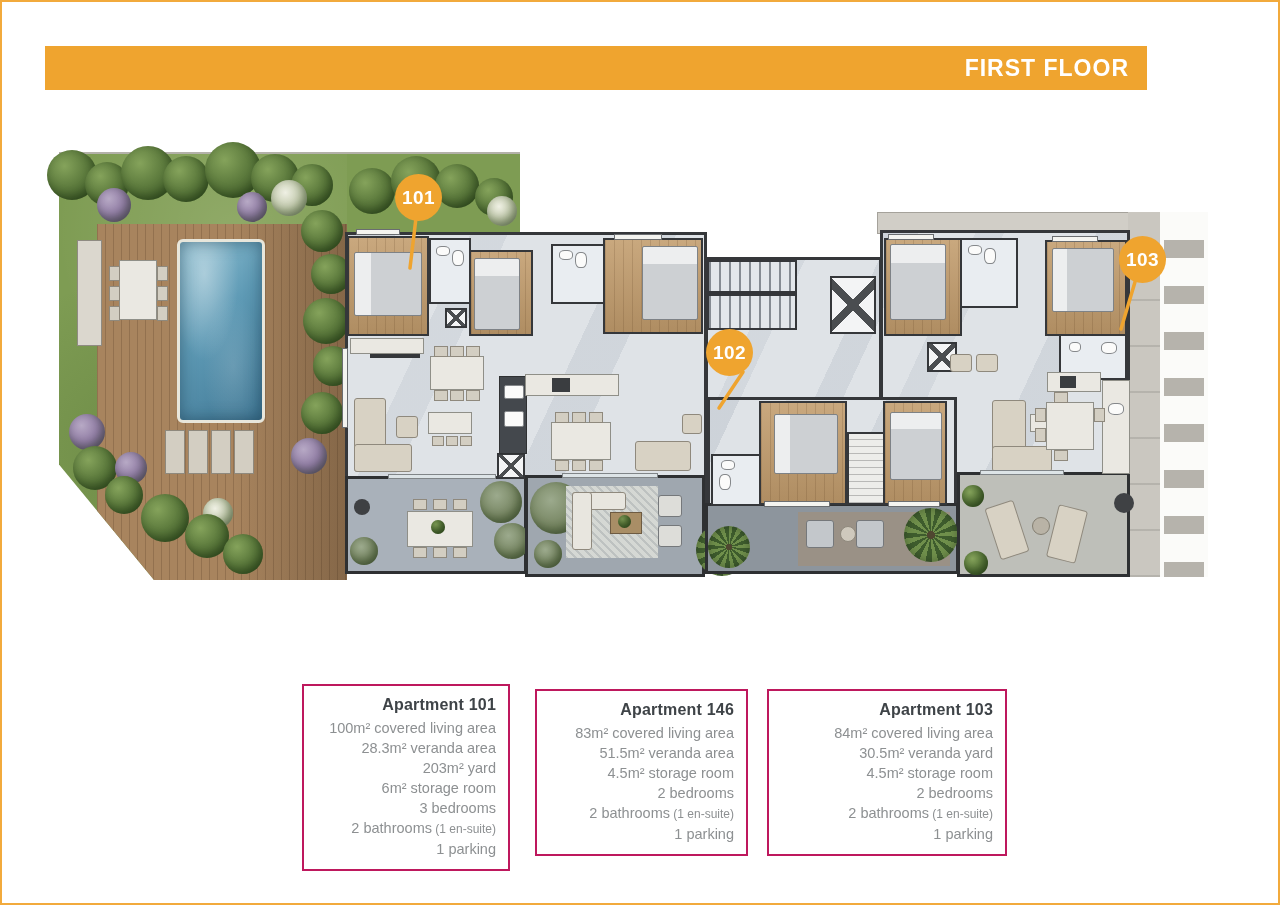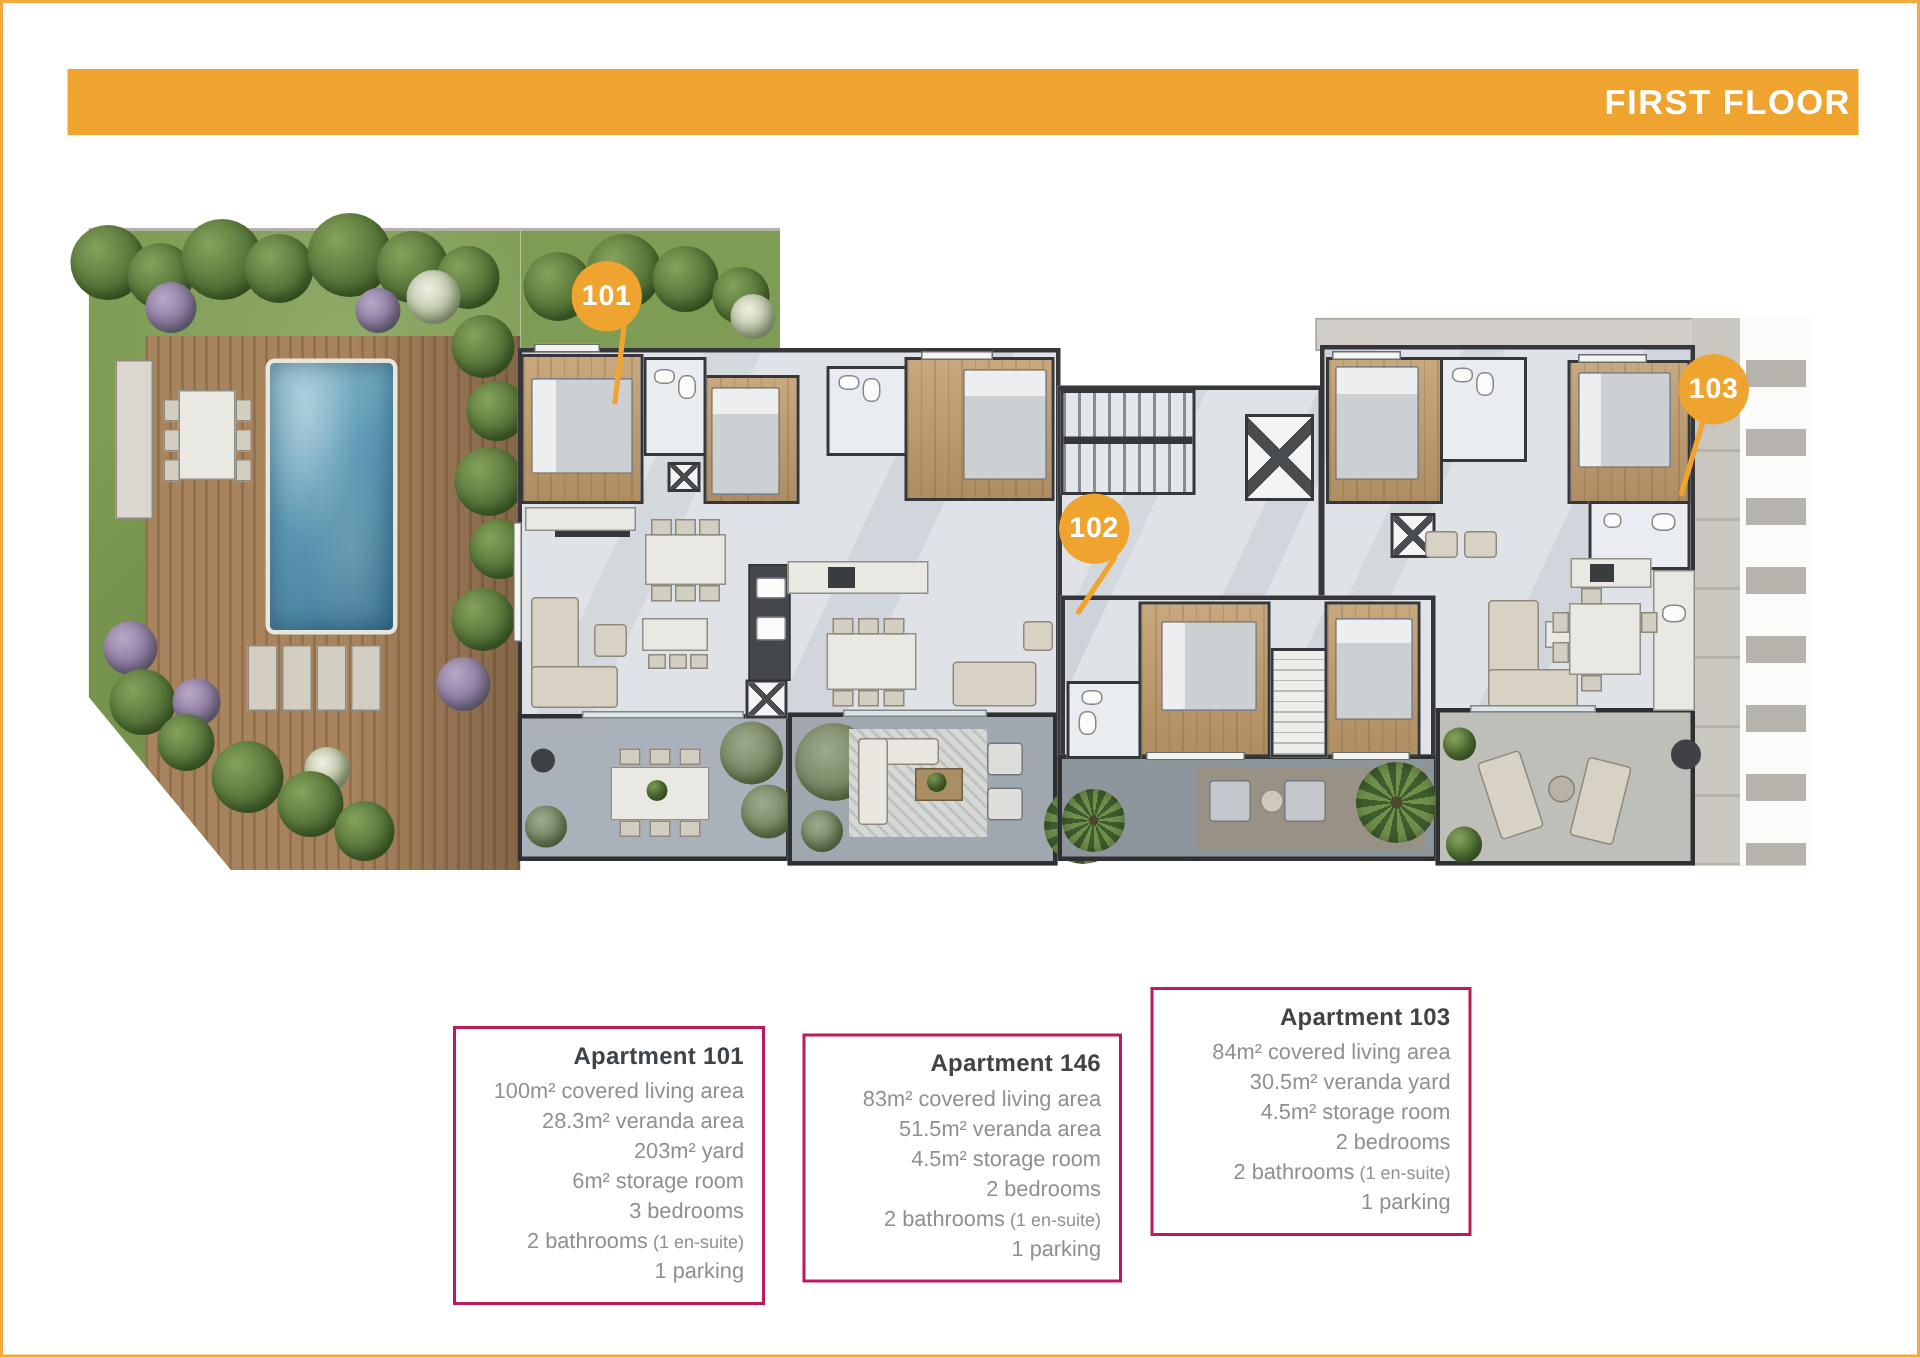--- a/index.html
+++ b/index.html
@@ -1,21 +1,21 @@
 <!DOCTYPE html>
 <html><head>
 <meta charset="utf-8">
 <style>
   html,body{margin:0;padding:0;background:#e8e8e8;}
   .page{position:relative;width:1280px;height:905px;background:#ffffff;border:2px solid #F2AA3C;
         box-sizing:border-box;overflow:hidden;font-family:"Liberation Sans",sans-serif;margin:0 auto;}
   .abs{position:absolute;}
   
-  .header{position:absolute;left:43px;top:44px;width:1194px;height:44px;background:#EFA42F;
-          display:flex;align-items:center;justify-content:flex-end;padding-right:5px;box-sizing:border-box;}
+  .header{position:absolute;left:43px;top:44px;width:1102px;height:44px;background:#EFA42F;
+          display:flex;align-items:center;justify-content:flex-end;padding-right:18px;box-sizing:border-box;}
   .header span{color:#fff;font-size:23px;font-weight:bold;letter-spacing:1px;}
   
   .ground{position:absolute;inset:0;background:#7E9C53;
           background-image:radial-gradient(circle at 60% 18%,rgba(255,255,230,.14),transparent 45%),
                            radial-gradient(circle at 30% 70%,rgba(40,70,20,.18),transparent 50%);
           clip-path:polygon(0 0,100% 0,100% 100%,33% 100%,0 73%);}
   .deck{position:absolute;background:#A8845E;
         background-image:linear-gradient(90deg,transparent 55%,rgba(50,35,20,.16) 78%,rgba(50,35,20,.30) 100%),
                          repeating-linear-gradient(90deg,rgba(70,45,25,.22) 0 1.5px,transparent 1.5px 8px);}
   .tree{position:absolute;border-radius:50%;
@@ -304,21 +304,21 @@
   <i class="glass" style="left:386px;top:472px;width:108px;height:5px;"></i>
   <i class="glass" style="left:560px;top:471px;width:96px;height:5px;"></i>
   <i class="glass" style="left:978px;top:468px;width:84px;height:5px;"></i>
 
   <svg class="leaders" width="1280" height="905" viewBox="0 0 1280 905">
     <line x1="414" y1="216" x2="408" y2="266" stroke="#EFA42F" stroke-width="3.5" stroke-linecap="round"></line>
     <line x1="741" y1="370" x2="717" y2="406" stroke="#EFA42F" stroke-width="3.5" stroke-linecap="round"></line>
     <line x1="1133" y1="280" x2="1119" y2="327" stroke="#EFA42F" stroke-width="3.5" stroke-linecap="round"></line>
   </svg>
 
-  <div class="badge" style="left:379px;top:172px;">
+  <div class="badge" style="left:393px;top:172px;">
     <span>101</span>
   </div>
   <div class="badge" style="left:704px;top:327px;">
     <span>102</span>
   </div>
   <div class="badge" style="left:1117px;top:234px;">
     <span>103</span>
   </div>
 
   <div class="apt-box" style="left:300px;top:682px;width:208px;">
@@ -337,21 +337,21 @@
     <div class="apt-title">Apartment 146</div>
     <div>
         <div class="spec-line"><span>83m² covered living area</span></div>
         <div class="spec-line"><span>51.5m² veranda area</span></div>
         <div class="spec-line"><span>4.5m² storage room</span></div>
         <div class="spec-line"><span>2 bedrooms</span></div>
         <div class="spec-line"><span>2 bathrooms</span><span class="note"> (1 en-suite)</span></div>
         <div class="spec-line"><span>1 parking</span></div>
       </div>
   </div>
-  <div class="apt-box" style="left:765px;top:656px;width:214px;">
+  <div class="apt-box" style="left:765px;top:687px;width:240px;">
     <div class="apt-title">Apartment 103</div>
     <div>
         <div class="spec-line"><span>84m² covered living area</span></div>
         <div class="spec-line"><span>30.5m² veranda yard</span></div>
         <div class="spec-line"><span>4.5m² storage room</span></div>
         <div class="spec-line"><span>2 bedrooms</span></div>
         <div class="spec-line"><span>2 bathrooms</span><span class="note"> (1 en-suite)</span></div>
         <div class="spec-line"><span>1 parking</span></div>
       </div>
   </div>

